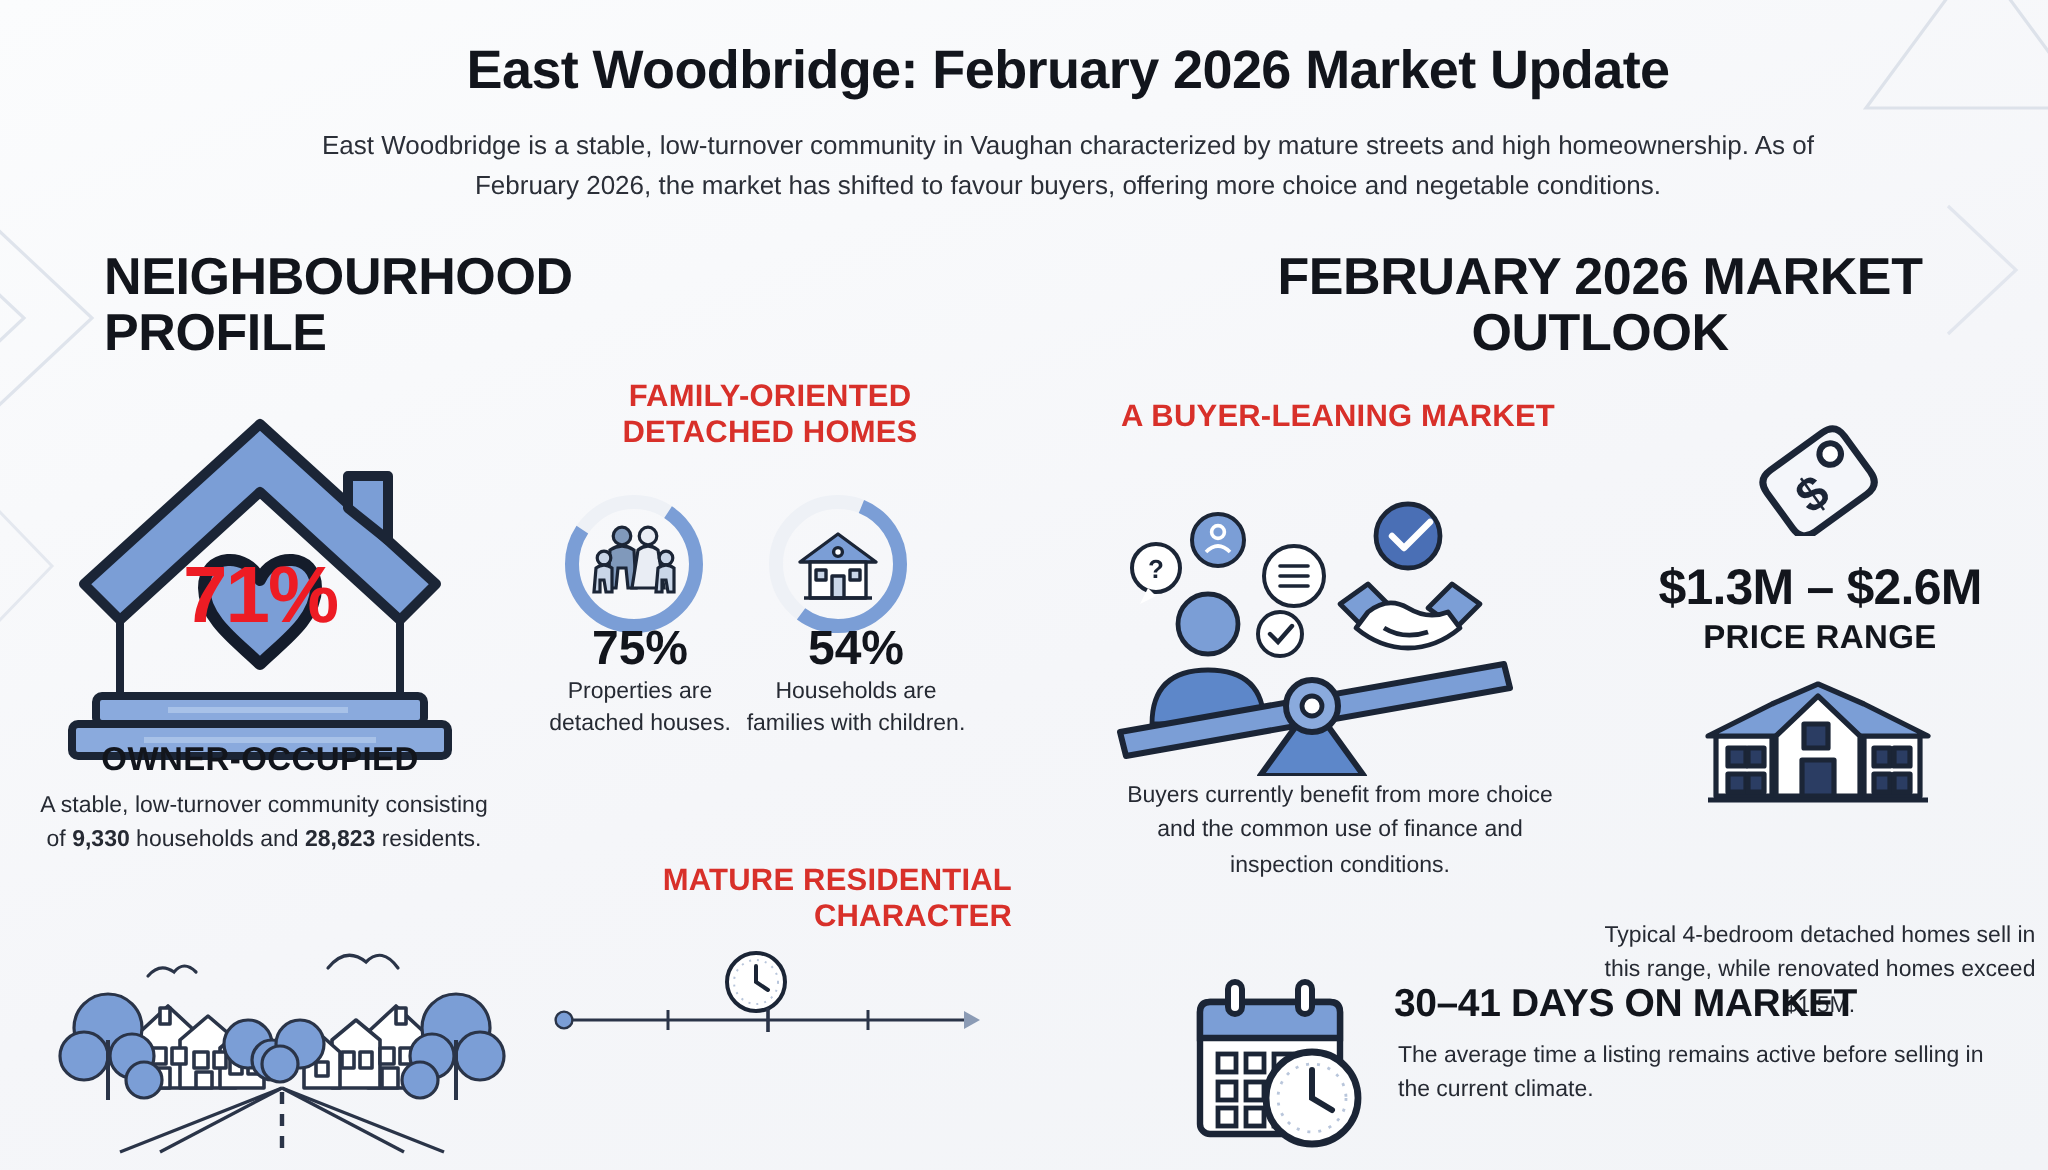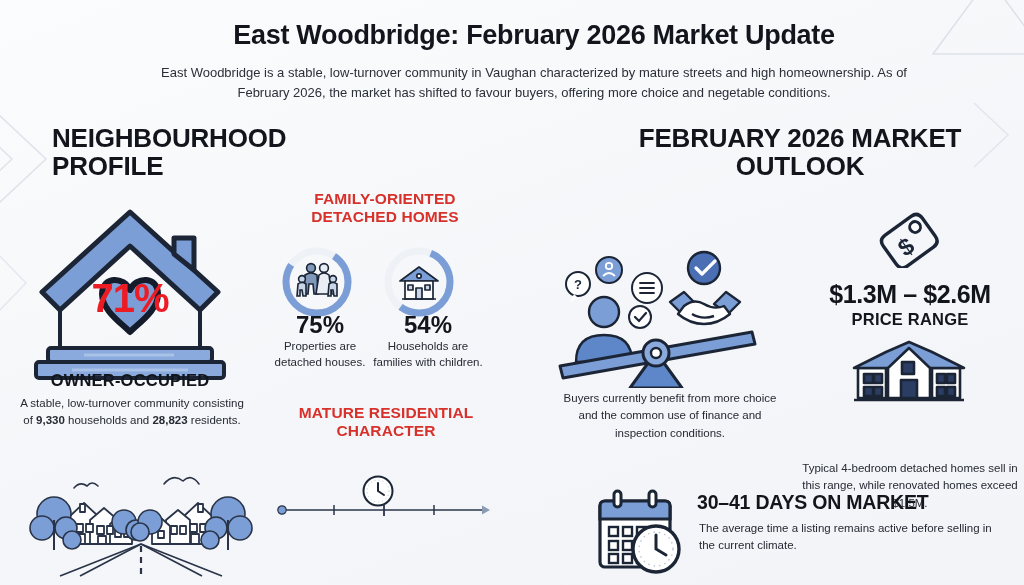--- a/index.html
+++ b/index.html
@@ -79,21 +79,21 @@
 
   
   #fam-head  { left: 272px; top: 190px; width: 226px; }
   #ring-fam  { left: 278px; top: 243px; }
   #ring-hse  { left: 380px; top: 243px; }
   #pct-75    { left: 270px; top: 312px; width: 100px; }
   #cap-75    { left: 262px; top: 338px; width: 116px; }
   #pct-54    { left: 378px; top: 312px; width: 100px; }
   #cap-54    { left: 370px; top: 338px; width: 116px; }
 
-  #mature-head { left: 266px; top: 404px; width: 240px; }
+  #mature-head { left: 266px; top: 432px; width: 240px; text-align: right; }
   #clock-mid   { left: 361px; top: 474px; }
   #timeline    { left: 276px; top: 503px; }
   #mature-desc { left: 266px; top: 516px; width: 242px; }
 
   
   #street { left: 28px; top: 470px; }
 
   
   #buyer-head { left: 558px; top: 200px; width: 222px; }
   #seesaw     { left: 552px; top: 240px; }
@@ -291,20 +291,21 @@
       <circle cx="6" cy="7" r="4.2" fill="#7b9ed6" stroke="#2a3448" stroke-width="1.2"></circle>
       <line x1="58" y1="2" x2="58" y2="12" stroke="#2a3448" stroke-width="1.5"></line>
       <line x1="108" y1="1" x2="108" y2="13" stroke="#2a3448" stroke-width="1.8"></line>
       <line x1="158" y1="2" x2="158" y2="12" stroke="#2a3448" stroke-width="1.5"></line>
     </svg>
   </div>
 
 
   <div class="sect-h" id="sect-right">FEBRUARY 2026 MARKET OUTLOOK</div>
 
+  <div class="sub-h" id="buyer-head">A BUYER-LEANING MARKET</div>
 
   <div class="abs" id="seesaw">
     <svg width="210" height="148" viewBox="0 0 210 148">
 
       <g stroke="#1b2536" stroke-width="2" fill="#ffffff">
         <circle cx="26" cy="44" r="12"></circle>
         <path d="M22 54 l-4 8 8 -4 Z" fill="#ffffff" stroke="none"></path>
         <circle cx="57" cy="30" r="13" fill="#7b9ed6"></circle>
         <circle cx="95" cy="48" r="15" fill="#ffffff"></circle>
         <circle cx="88" cy="77" r="11" fill="#ffffff"></circle>

